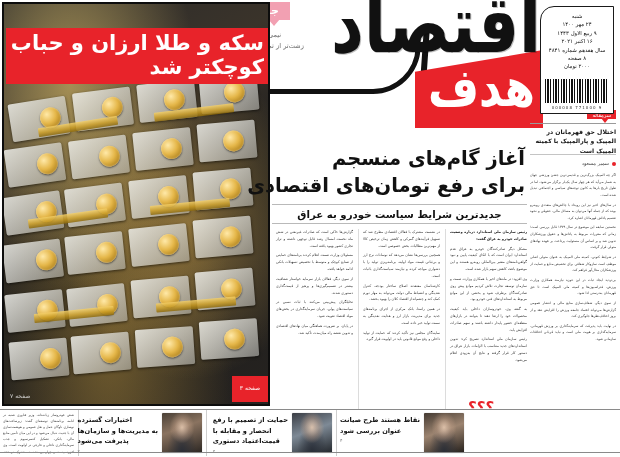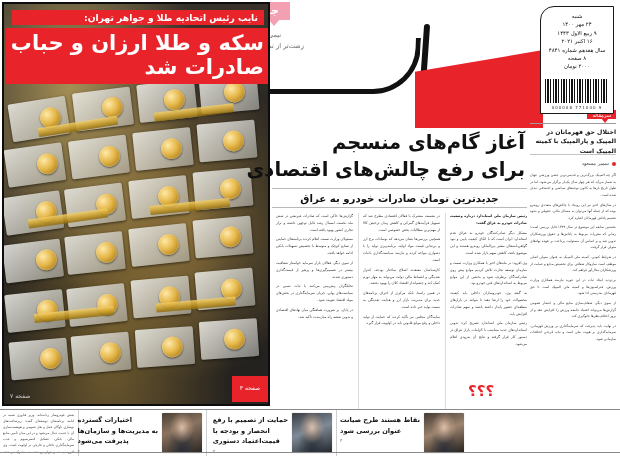--- a/index.html
+++ b/index.html
@@ -293,21 +293,21 @@
     color: #ffffff;
     font-size: 6px;
     text-align: center;
     padding-top: 8px;
   }
 
   
   #center-col {
     position: absolute;
     left: 272px;
-    top: 130px;
+    top: 146px;
     width: 255px;
     height: 276px;
   }
 
   #main-headline {
     text-align: right;
     color: #111111;
     padding: 0 2px;
   }
   #main-headline .hl {
@@ -543,20 +543,24 @@
       <div>زشت‌تر از تمامی یک دروغ است</div>
     </div>
 
     <div id="logo-tail">
       <div id="logo-tail-stroke"></div>
       <div id="logo-tail-alef"></div>
     </div>
 
     <div id="logo-red-block"></div>
 
+    <div id="logo-area">
+      <div id="logo-eqtesad">اقتصاد</div>
+      <div id="logo-hadaf">هدف و</div>
+    </div>
 
     <div id="date-box">
       <div id="date-lines">
         <div>شنبه</div>
         <div>۲۴ مهر ۱۴۰۰</div>
         <div>۹ ربیع الاول ۱۴۴۳</div>
         <div>۱۶ اکتبر ۲۰۲۱</div>
         <div>سال هفدهم شماره ۴۸۴۱</div>
         <div>۸ صفحه</div>
         <div>۲۰۰۰ تومان</div>
@@ -650,40 +654,39 @@
       <div class="ribbon" style="left:34px;  top:118px; transform:rotate(-9deg);"></div>
       <div class="ribbon" style="left:150px; top:104px; transform:rotate(-7deg);"></div>
       <div class="ribbon" style="left:24px;  top:210px; transform:rotate(-8deg);"></div>
       <div class="ribbon" style="left:146px; top:198px; transform:rotate(-6deg);"></div>
       <div class="ribbon" style="left:30px;  top:306px; transform:rotate(-6deg);"></div>
       <div class="ribbon" style="left:152px; top:296px; transform:rotate(-5deg);"></div>
 
       <div id="left-photo-credit">صفحه ۷</div>
     </div>
 
-    <div id="red-kicker">نایب رئیس اتحادیه طلا و جواهر تهران:</div>
 
     <div id="red-headline">
       <div class="l1">سکه و طلا ارزان و حباب سکه</div>
-      <div class="l2">صادرات شد</div>
+      <div class="l2">کوچکتر شد</div>
     </div>
   </div>
 
   <div id="page-tag-red">صفحه ۳</div>
 
   <div id="center-col">
 
     <div id="main-headline">
       <div class="hl">آغاز گام‌های منسجم</div>
-      <div class="hl">برای رفع چالش‌های اقتصادی</div>
+      <div class="hl">برای رفع تومان‌های اقتصادی</div>
     </div>
 
     <div id="sub-rule"></div>
 
-    <div id="sub-headline">جدیدترین تومان صادرات خودرو به عراق</div>
+    <div id="sub-headline">جدیدترین شرایط سیاست خودرو به عراق</div>
 
     <div id="center-body">
       <div class="body-col">
         <p class="bold-lead">رئیس سازمان ملی استاندارد درباره وضعیت صادرات خودرو به عراق گفت:</p>
         <p>مشکل دیگر صادرکنندگان خودرو به عراق عدم استاندارد ایران است که با اتکای کیفیت پایین و نبود گواهی‌نامه‌های معتبر بین‌المللی روبه‌رو هستند و این موضوع باعث کاهش سهم بازار شده است.</p>
         <p>وی افزود: در ماه‌های اخیر با همکاری وزارت صمت و سازمان توسعه تجارت تلاش کردیم موانع پیش روی صادرکنندگان برطرف شود و بخشی از این موانع مربوط به استانداردهای فنی خودرو بود.</p>
         <p>به گفته وی، خودروسازان داخلی باید کیفیت محصولات خود را ارتقا دهند تا بتوانند در بازارهای منطقه‌ای حضور پایدار داشته باشند و سهم صادرات افزایش یابد.</p>
         <p>رئیس سازمان ملی استاندارد تصریح کرد: تدوین استانداردهای جدید متناسب با الزامات بازار عراق در دستور کار قرار گرفته و نتایج آن به‌زودی اعلام می‌شود.</p>
       </div>
       <div class="body-col">
@@ -739,21 +742,21 @@
         <span class="pg">۲</span>
       </div>
     </div>
 
     <div class="bottom-panel" style="width:130px;">
       <div class="bp-photo ph2">
           <div class="bp-photo-inner"></div>
         </div>
       <div class="bp-text">
         <div>حمایت از تصمیم با رفع</div>
-        <div>انحصار و بودجه با</div>
+        <div>انحصار و مقابله با</div>
         <div>قیمت‌اعتماد دستوری</div>
         <span class="pg">۳</span>
       </div>
     </div>
 
     <div class="bottom-panel" style="width:132px;">
       <div class="bp-photo ph3">
           <div class="bp-photo-inner"></div>
         </div>
       <div class="bp-text">

